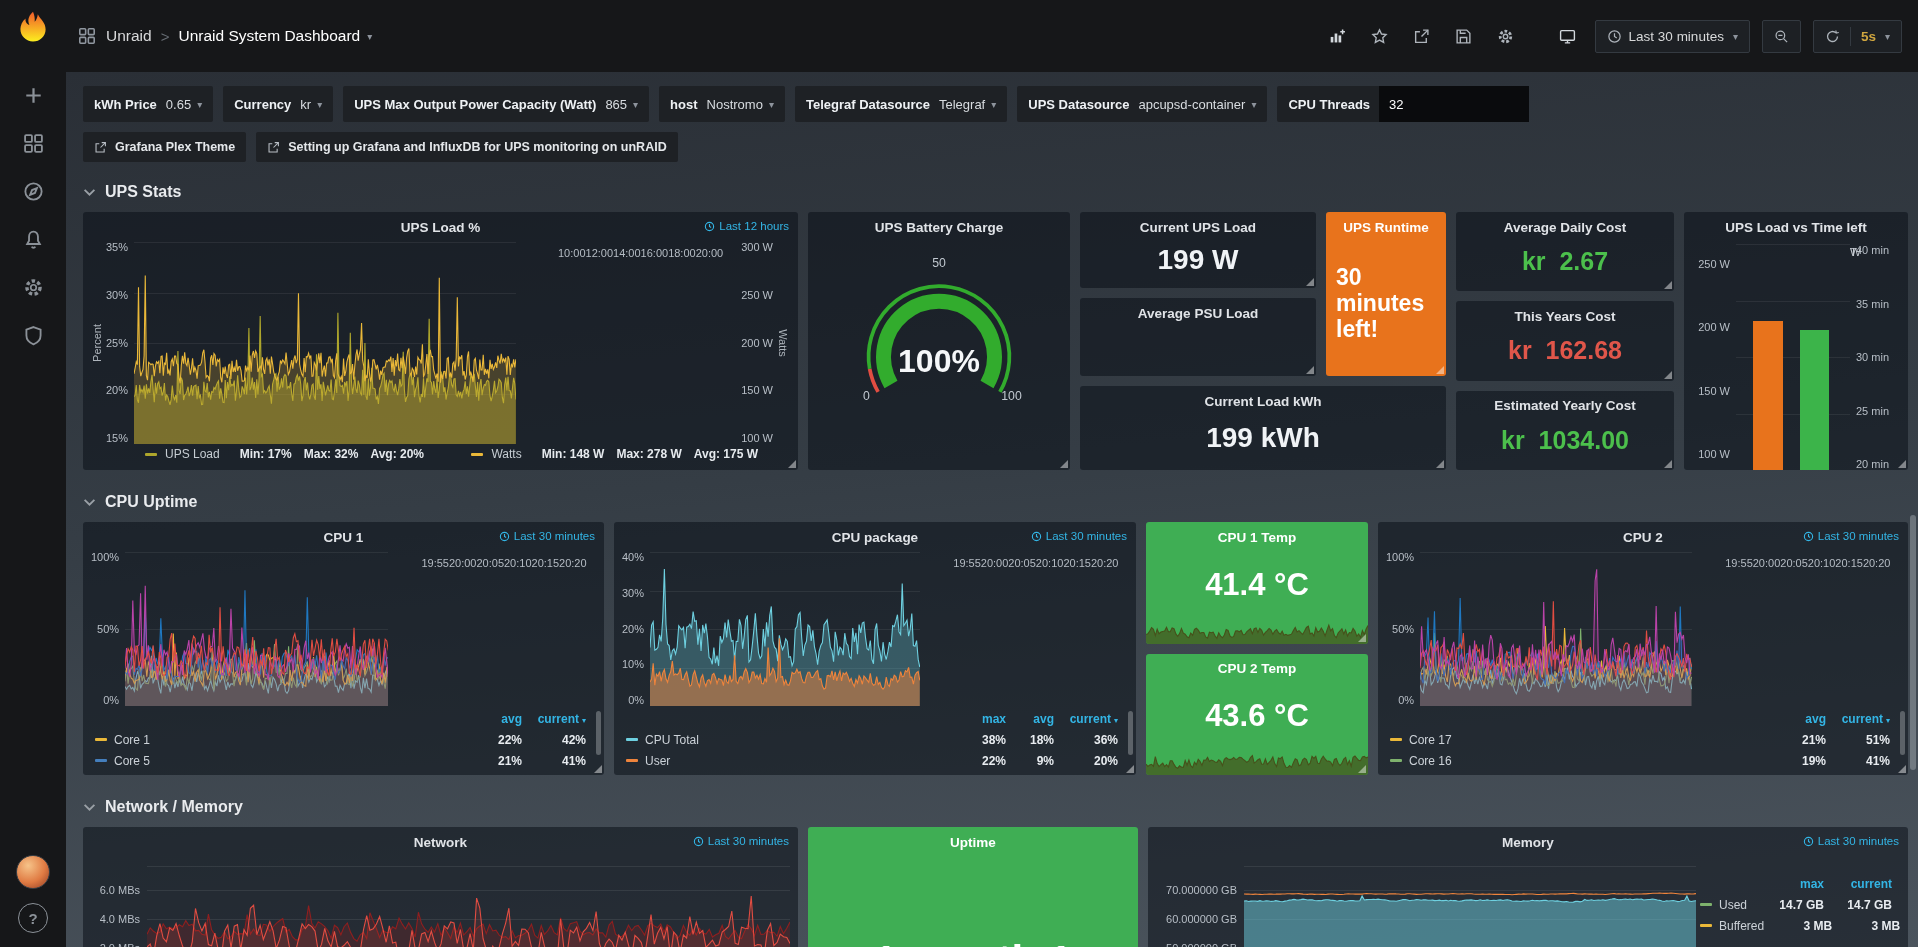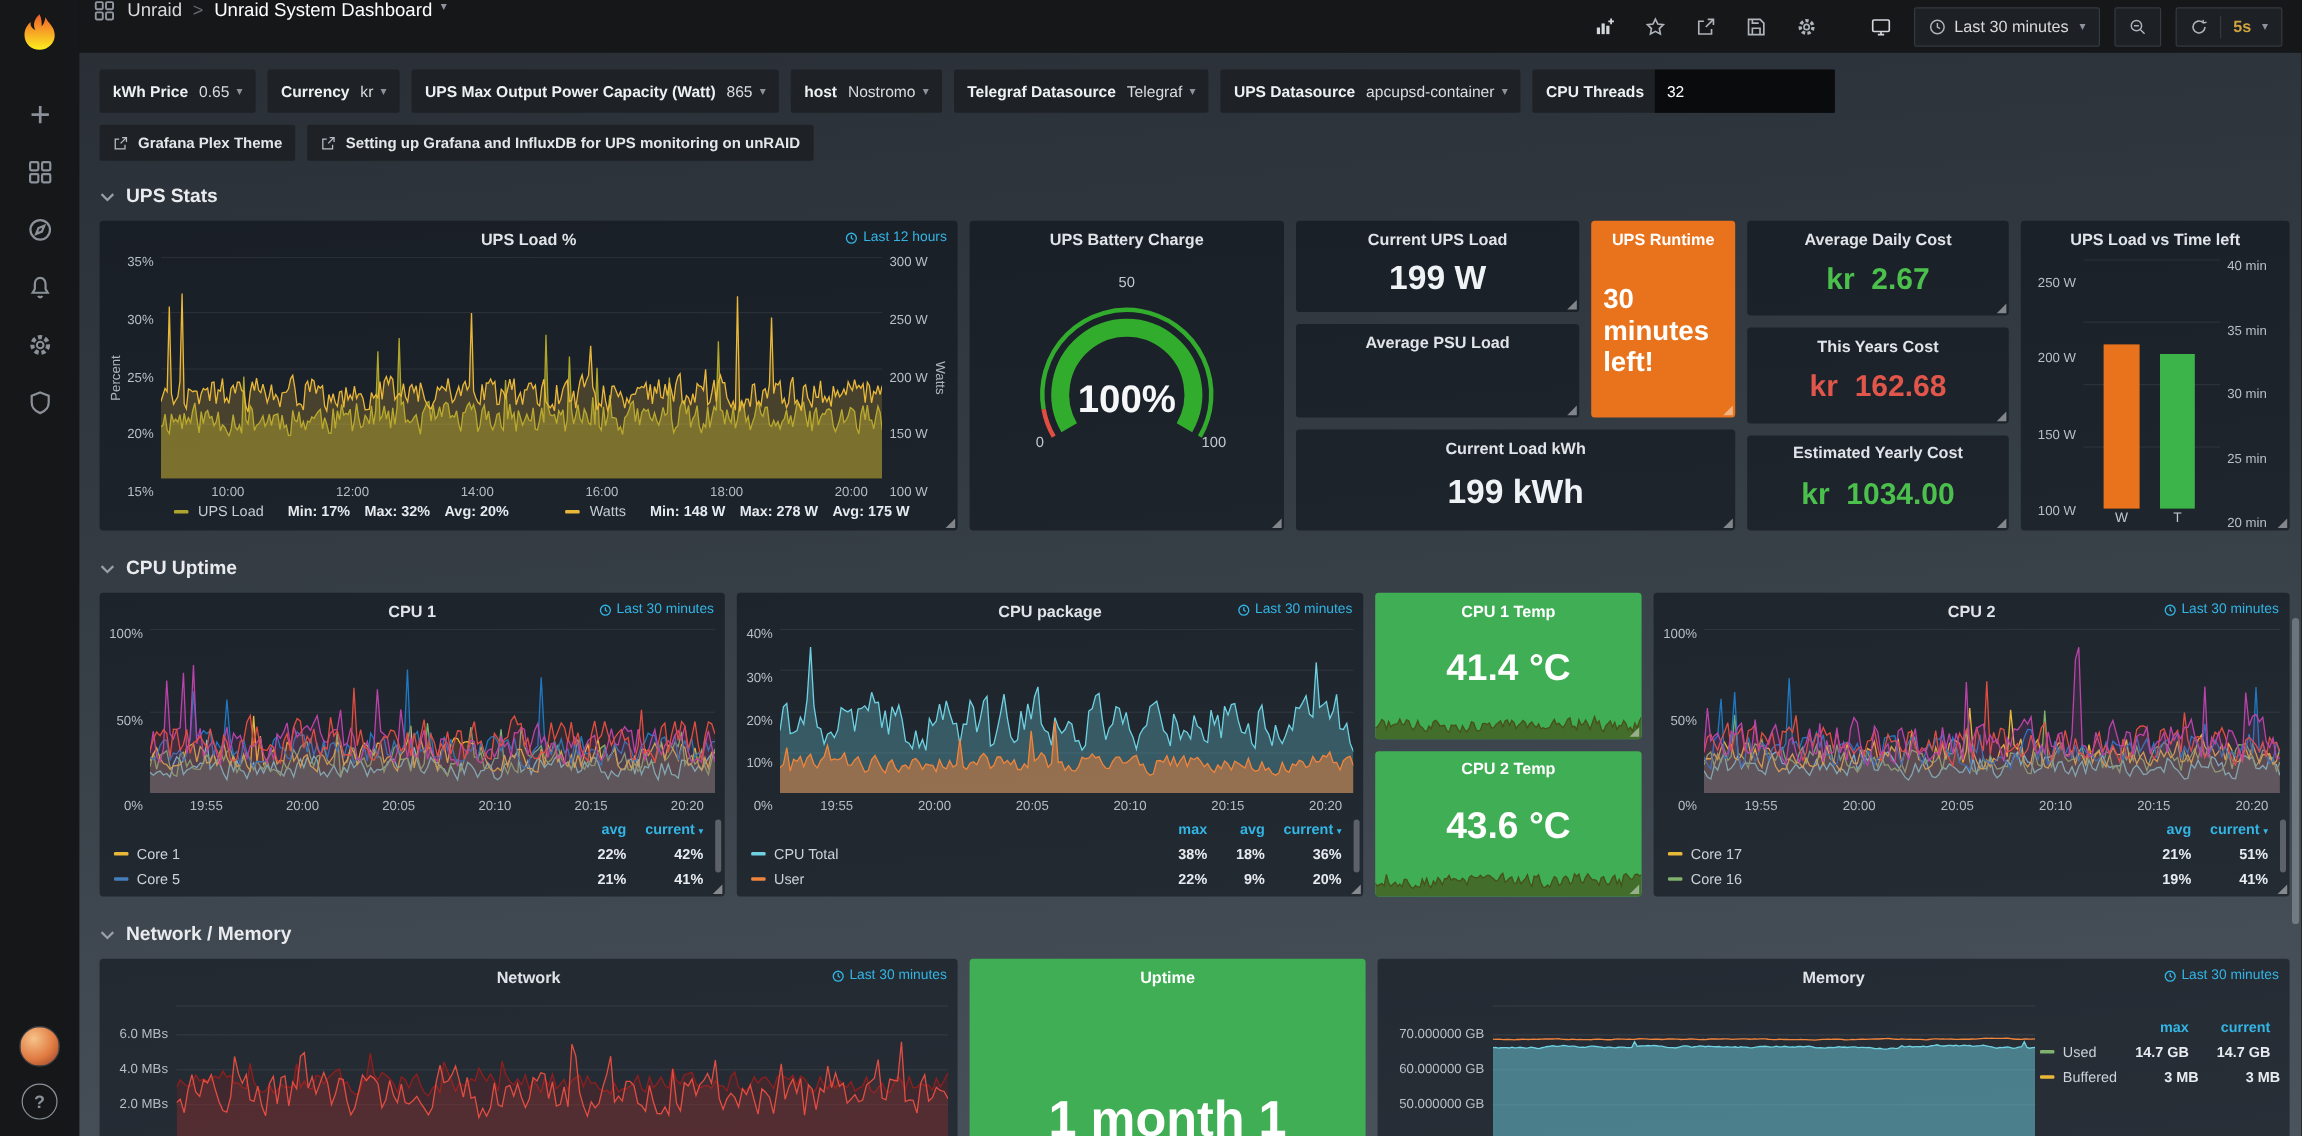--- a/index.html
+++ b/index.html
@@ -15,21 +15,21 @@
   .side-icon{width:40px;height:40px;margin:4px 0;display:flex;align-items:center;justify-content:center;color:#8b9198}
   .side-icon svg{width:21px;height:21px}
   .avatar{width:34px;height:34px;border-radius:50%;margin-top:auto;
     background:radial-gradient(circle at 35% 30%,#f6c389 0%,#e07b43 55%,#8e3b22 100%);
     border:1px solid #3a3f45}
   .help-circle{width:30px;height:30px;border-radius:50%;border:1.6px solid #8b9198;color:#8b9198;
     display:flex;align-items:center;justify-content:center;font-size:15px;font-weight:700;margin-top:14px}
 
   
   .main{flex:1;display:flex;flex-direction:column;min-width:0}
-  .navbar{height:44px;background:#161719;display:flex;padding:0 16px 0 12px;flex-shrink:0}
+  .navbar{height:72px;background:#161719;display:flex;align-items:center;padding:0 16px 0 12px;flex-shrink:0}
   .crumb-icon{color:#9097a0;display:flex;margin-right:10px}
   .crumb-icon svg{width:18px;height:18px}
   .crumb-root{color:#d8d9da;font-size:15.5px}
   .crumb-sep{color:#666c73;margin:0 9px;font-size:15px}
   .crumb-title{color:#fff;font-size:15.5px;margin-right:7px}
   .caret{color:#8d939c;font-size:10px}
   .nav-right{margin-left:auto;display:flex;align-items:center;gap:12px}
   .icon-btn{width:30px;height:30px;display:flex;align-items:center;justify-content:center;color:#aeb4bb}
   .icon-btn svg{width:17px;height:17px}
   .icon-btn.bright{color:#d3d8dd}
@@ -70,21 +70,21 @@
   .rsz{position:absolute;right:2px;bottom:2px;width:0;height:0;
     border-left:8px solid transparent;border-bottom:8px solid rgba(255,255,255,0.45)}
 
   
   .graph-area{flex:1;display:flex;padding:4px 8px 0 6px;min-height:0}
   .yticks{display:flex;flex-direction:column;justify-content:space-between;font-size:11px;color:#b8bfc7;
     text-align:right;padding:0 6px 0 2px;flex-shrink:0}
   .yticks.left-ax{text-align:right}
   .yticks.right-ax{text-align:center;padding:0 2px 0 6px}
   .yticks span{line-height:11px;white-space:nowrap}
-  .plot-col{flex:1;display:flex;flex-direction:column;min-width:0}
+  .plot-col{flex:1;display:flex;flex-direction:row;min-width:0}
   .plot{position:relative;flex:1;overflow:hidden}
   .gridline{position:absolute;left:0;right:0;height:1px;background:rgba(255,255,255,0.07)}
   .chart-svg{position:absolute;inset:0;width:100%;height:100%}
   .xticks{height:17px;display:flex;justify-content:space-between;align-items:flex-end;
     padding:2px 2% 0 7%;font-size:11px;color:#b5bcc4}
   .axis-label{width:15px;display:flex;align-items:center;justify-content:center;font-size:11px;color:#aeb5bc;flex-shrink:0}
   .axis-label span{display:inline-block;white-space:nowrap;transform:rotate(-90deg)}
   .axis-label.r span{transform:rotate(90deg)}
 
   

